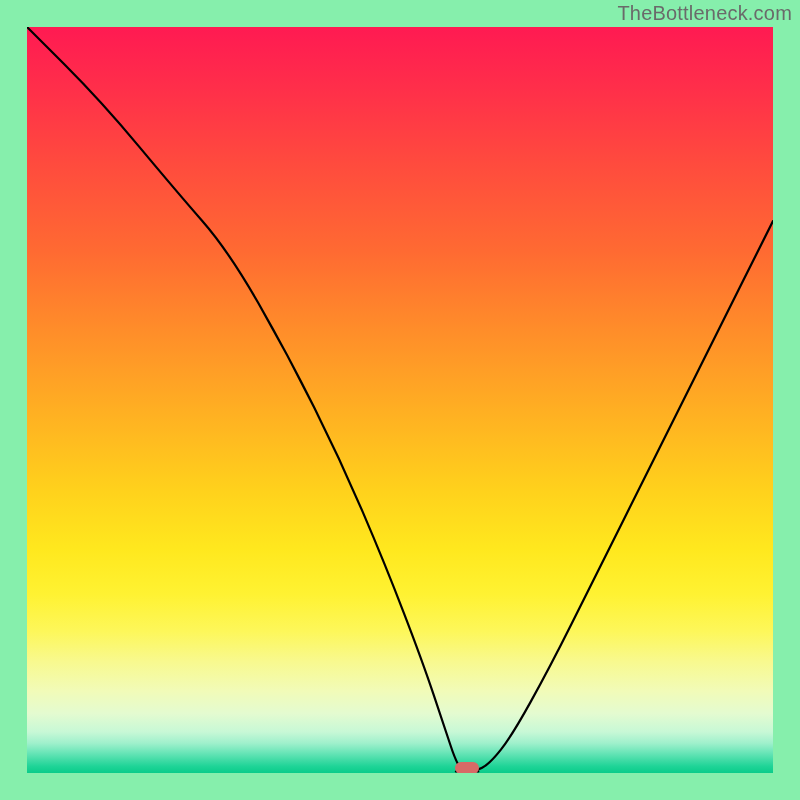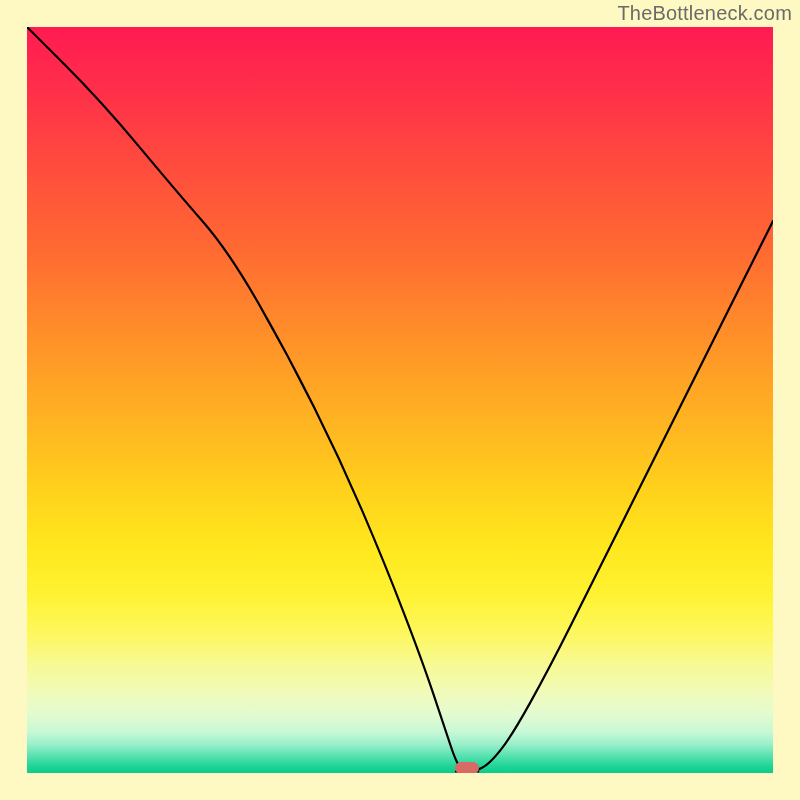--- a/index.html
+++ b/index.html
@@ -8,21 +8,21 @@
     width: 800px;
     height: 800px;
     background: #000;
     overflow: hidden;
     font-family: Arial, Helvetica, sans-serif;
   }
   .frame {
     position: relative;
     width: 800px;
     height: 800px;
-    background: #fef9c3;
+    background: #86efac;
   }
   .watermark {
     position: absolute;
     top: 2px;
     right: 8px;
     color: #6a6a6a;
     font-size: 20px;
     font-weight: 500;
     letter-spacing: 0.2px;
     z-index: 10;

